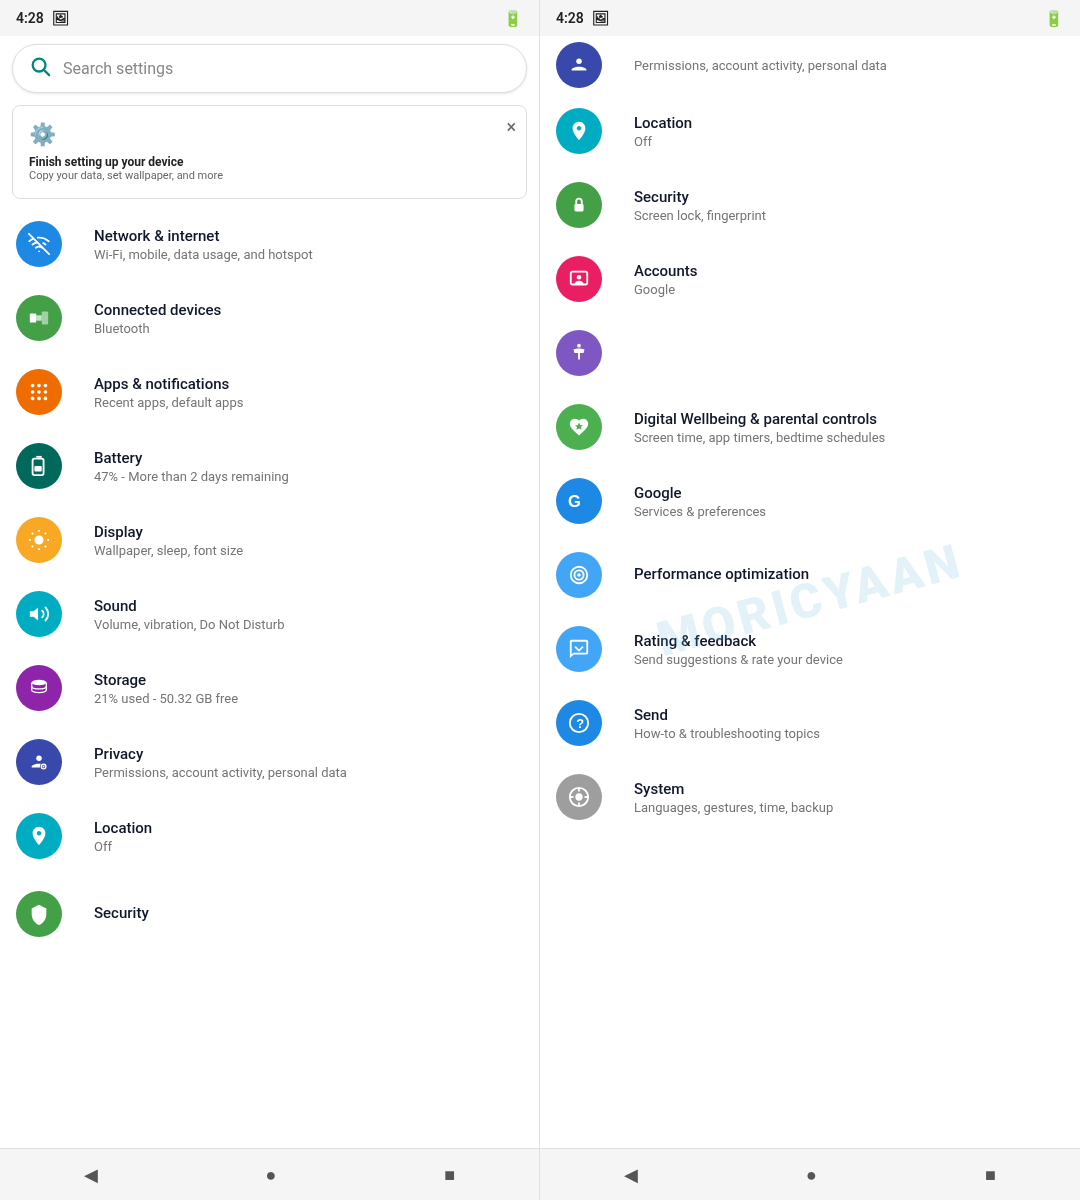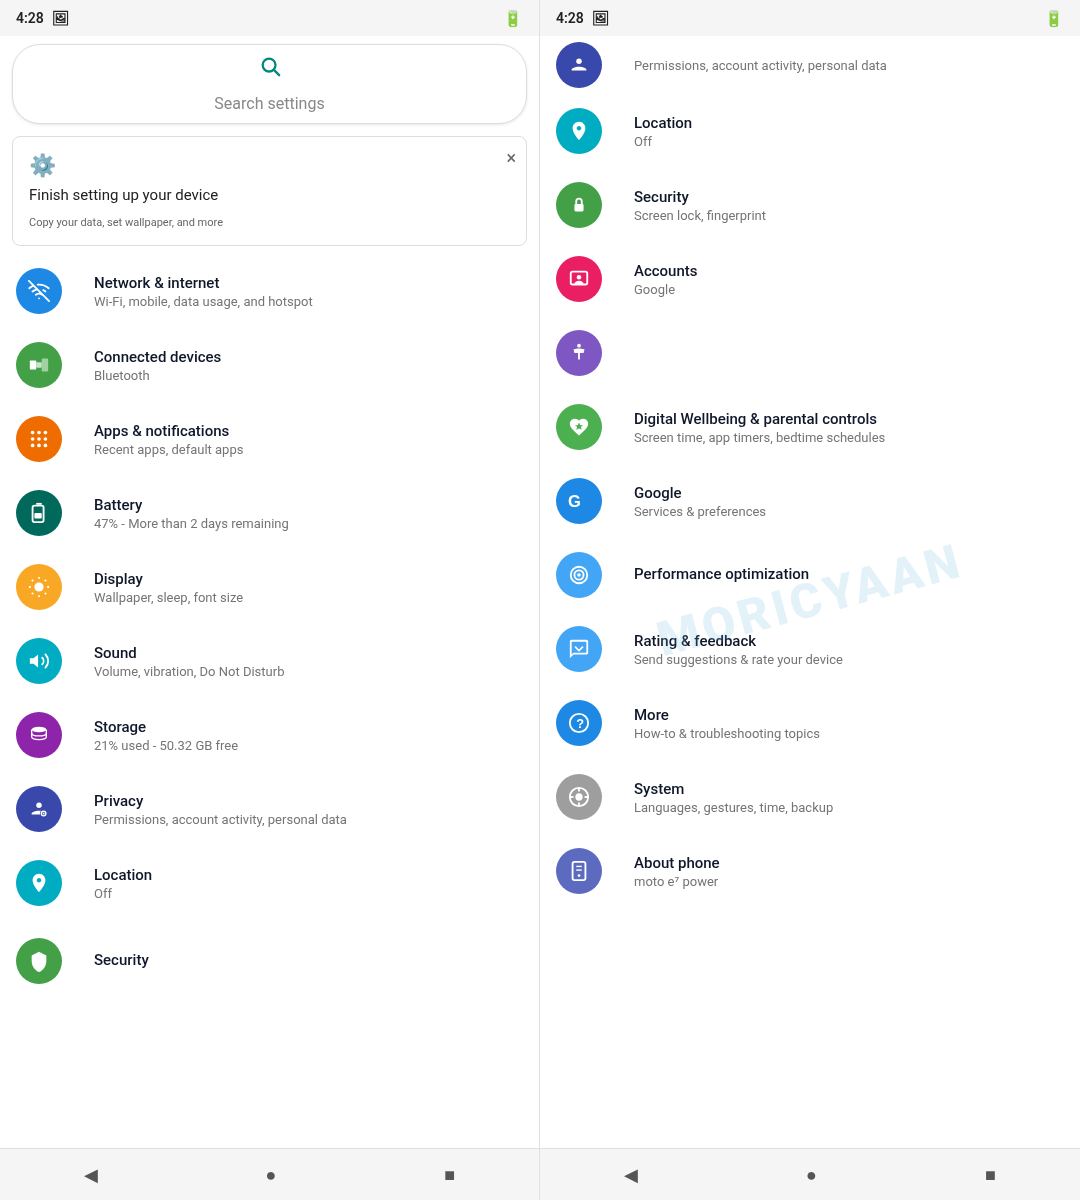--- a/index.html
+++ b/index.html
@@ -59,21 +59,20 @@
       margin: 8px 12px;
       background: #fff;
       border-radius: 28px;
       border: 1px solid #ddd;
       display: flex;
       align-items: center;
       padding: 10px 16px;
       gap: 12px;
       box-shadow: 0 1px 3px rgba(0,0,0,0.1);
       flex-shrink: 0;
-      flex-direction: column;
     }
     .search-icon-svg {
       color: #00897b;
       font-size: 20px;
       flex-shrink: 0;
     }
     .search-text {
       color: #888;
       font-size: 16px;
     }
@@ -95,24 +94,24 @@
       color: #666;
       font-size: 18px;
       cursor: pointer;
     }
     .setup-card-icon {
       font-size: 22px;
       color: #555;
       margin-bottom: 8px;
     }
     .setup-card-title {
-      font-size: 15px;
-      font-weight: 400;
+      font-size: 12px;
+      font-weight: 700;
       color: #222;
-      margin-bottom: 12px;
+      margin-bottom: 0;
     }
     .setup-card-subtitle {
       font-size: 11px;
       color: #666;
     }
 
     
     .settings-list {
       flex: 1;
       overflow-y: auto;
@@ -497,21 +496,21 @@
       </div>
 
       <div class="settings-item">
         <div class="icon-circle" style="background:#1e88e5;">
           <svg width="22" height="22" viewBox="0 0 24 24" fill="white">
               <circle cx="12" cy="12" r="10" fill="none" stroke="white" stroke-width="2"></circle>
               <text x="9" y="17" font-size="14" font-weight="bold" fill="white" font-family="Arial">?</text>
             </svg>
         </div>
         <div class="item-text">
-          <div class="item-title">More</div>
+          <div class="item-title">Send</div>
           <div class="item-subtitle">How-to &amp; troubleshooting topics</div>
         </div>
       </div>
 
       <div class="settings-item">
         <div class="icon-circle" style="background:#9e9e9e;">
           <svg width="22" height="22" viewBox="0 0 24 24" fill="white">
               <circle cx="12" cy="12" r="10" fill="none" stroke="white" stroke-width="2"></circle>
               <circle cx="12" cy="12" r="4" fill="white"></circle>
               <line x1="12" y1="2" x2="12" y2="6" stroke="white" stroke-width="2"></line>
@@ -519,34 +518,20 @@
               <line x1="2" y1="12" x2="6" y2="12" stroke="white" stroke-width="2"></line>
               <line x1="18" y1="12" x2="22" y2="12" stroke="white" stroke-width="2"></line>
             </svg>
         </div>
         <div class="item-text">
           <div class="item-title">System</div>
           <div class="item-subtitle">Languages, gestures, time, backup</div>
         </div>
       </div>
 
-      <div class="settings-item">
-        <div class="icon-circle" style="background:#5c6bc0;">
-          <svg width="22" height="22" viewBox="0 0 24 24" fill="white">
-              <rect x="5" y="2" width="14" height="20" rx="2" fill="none" stroke="white" stroke-width="2"></rect>
-              <line x1="9" y1="7" x2="15" y2="7" stroke="white" stroke-width="1.5"></line>
-              <line x1="9" y1="11" x2="15" y2="11" stroke="white" stroke-width="1.5"></line>
-              <circle cx="12" cy="17" r="1.5" fill="white"></circle>
-            </svg>
-        </div>
-        <div class="item-text">
-          <div class="item-title">About phone</div>
-          <div class="item-subtitle">moto e⁷ power</div>
-        </div>
-      </div>
 
     </div>
 
     <div class="nav-bar">
       <span class="nav-btn">◀</span>
       <span class="nav-btn">●</span>
       <span class="nav-btn">■</span>
     </div>
 
   </div>

